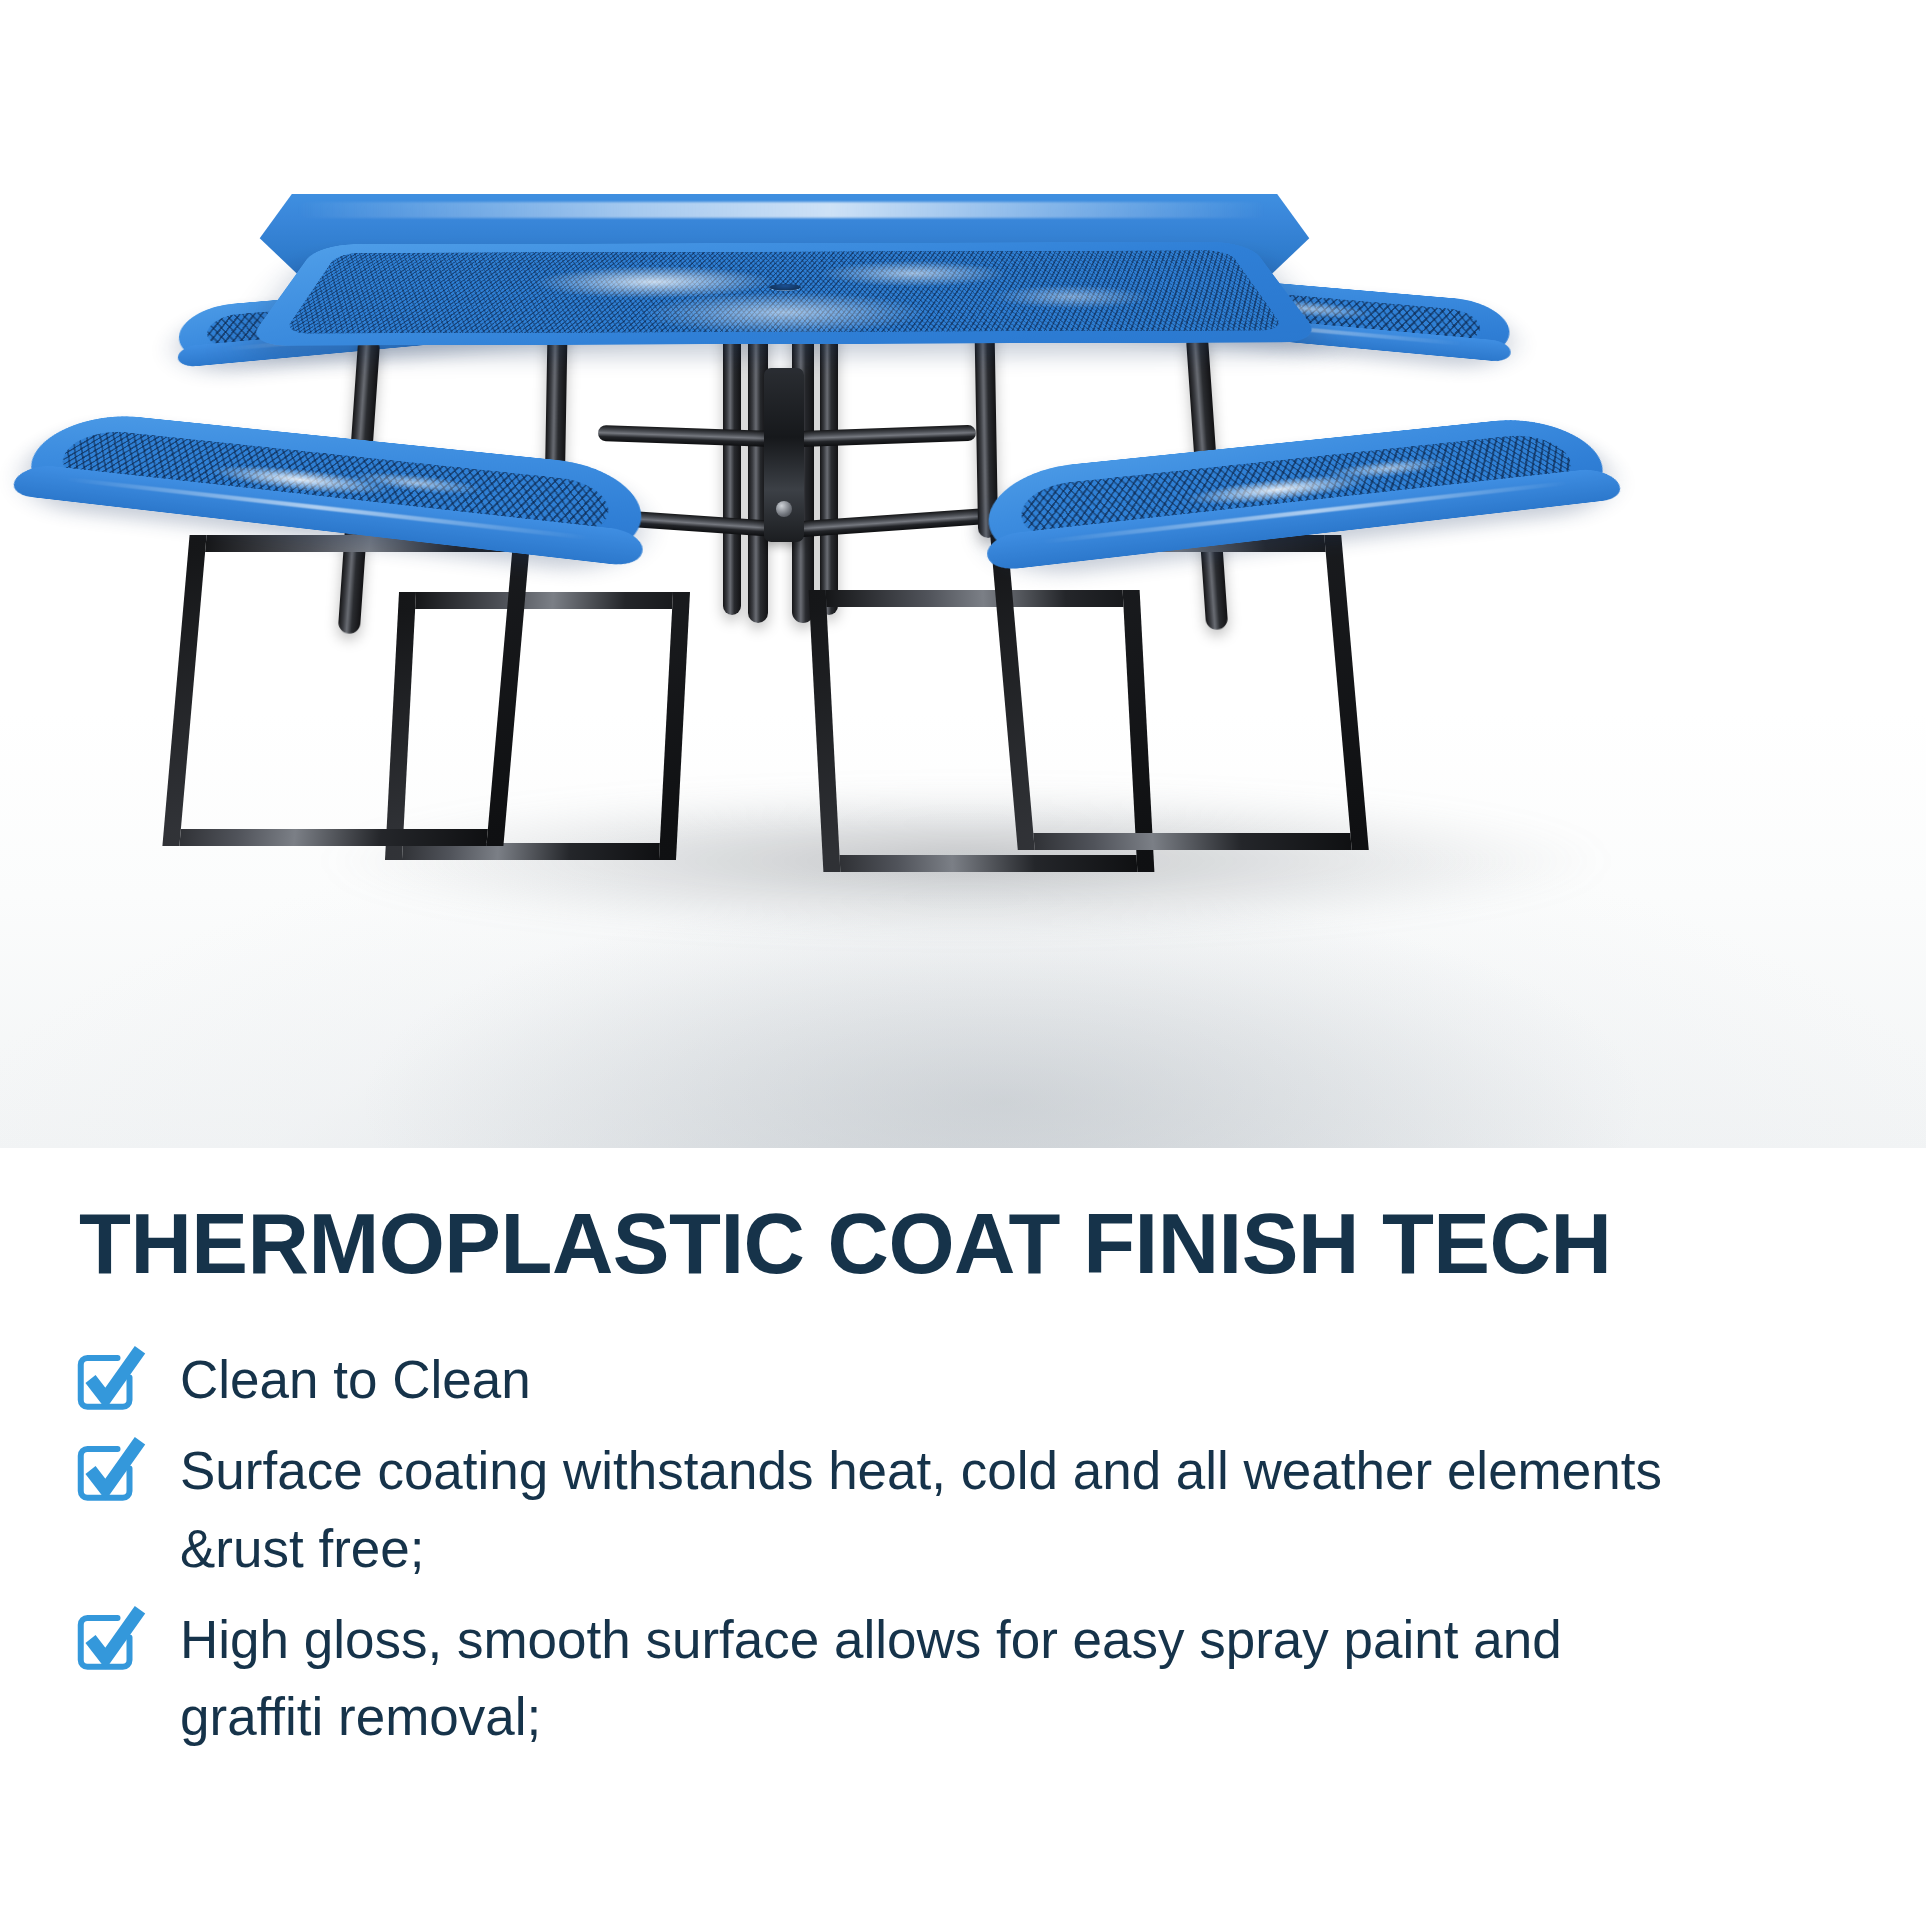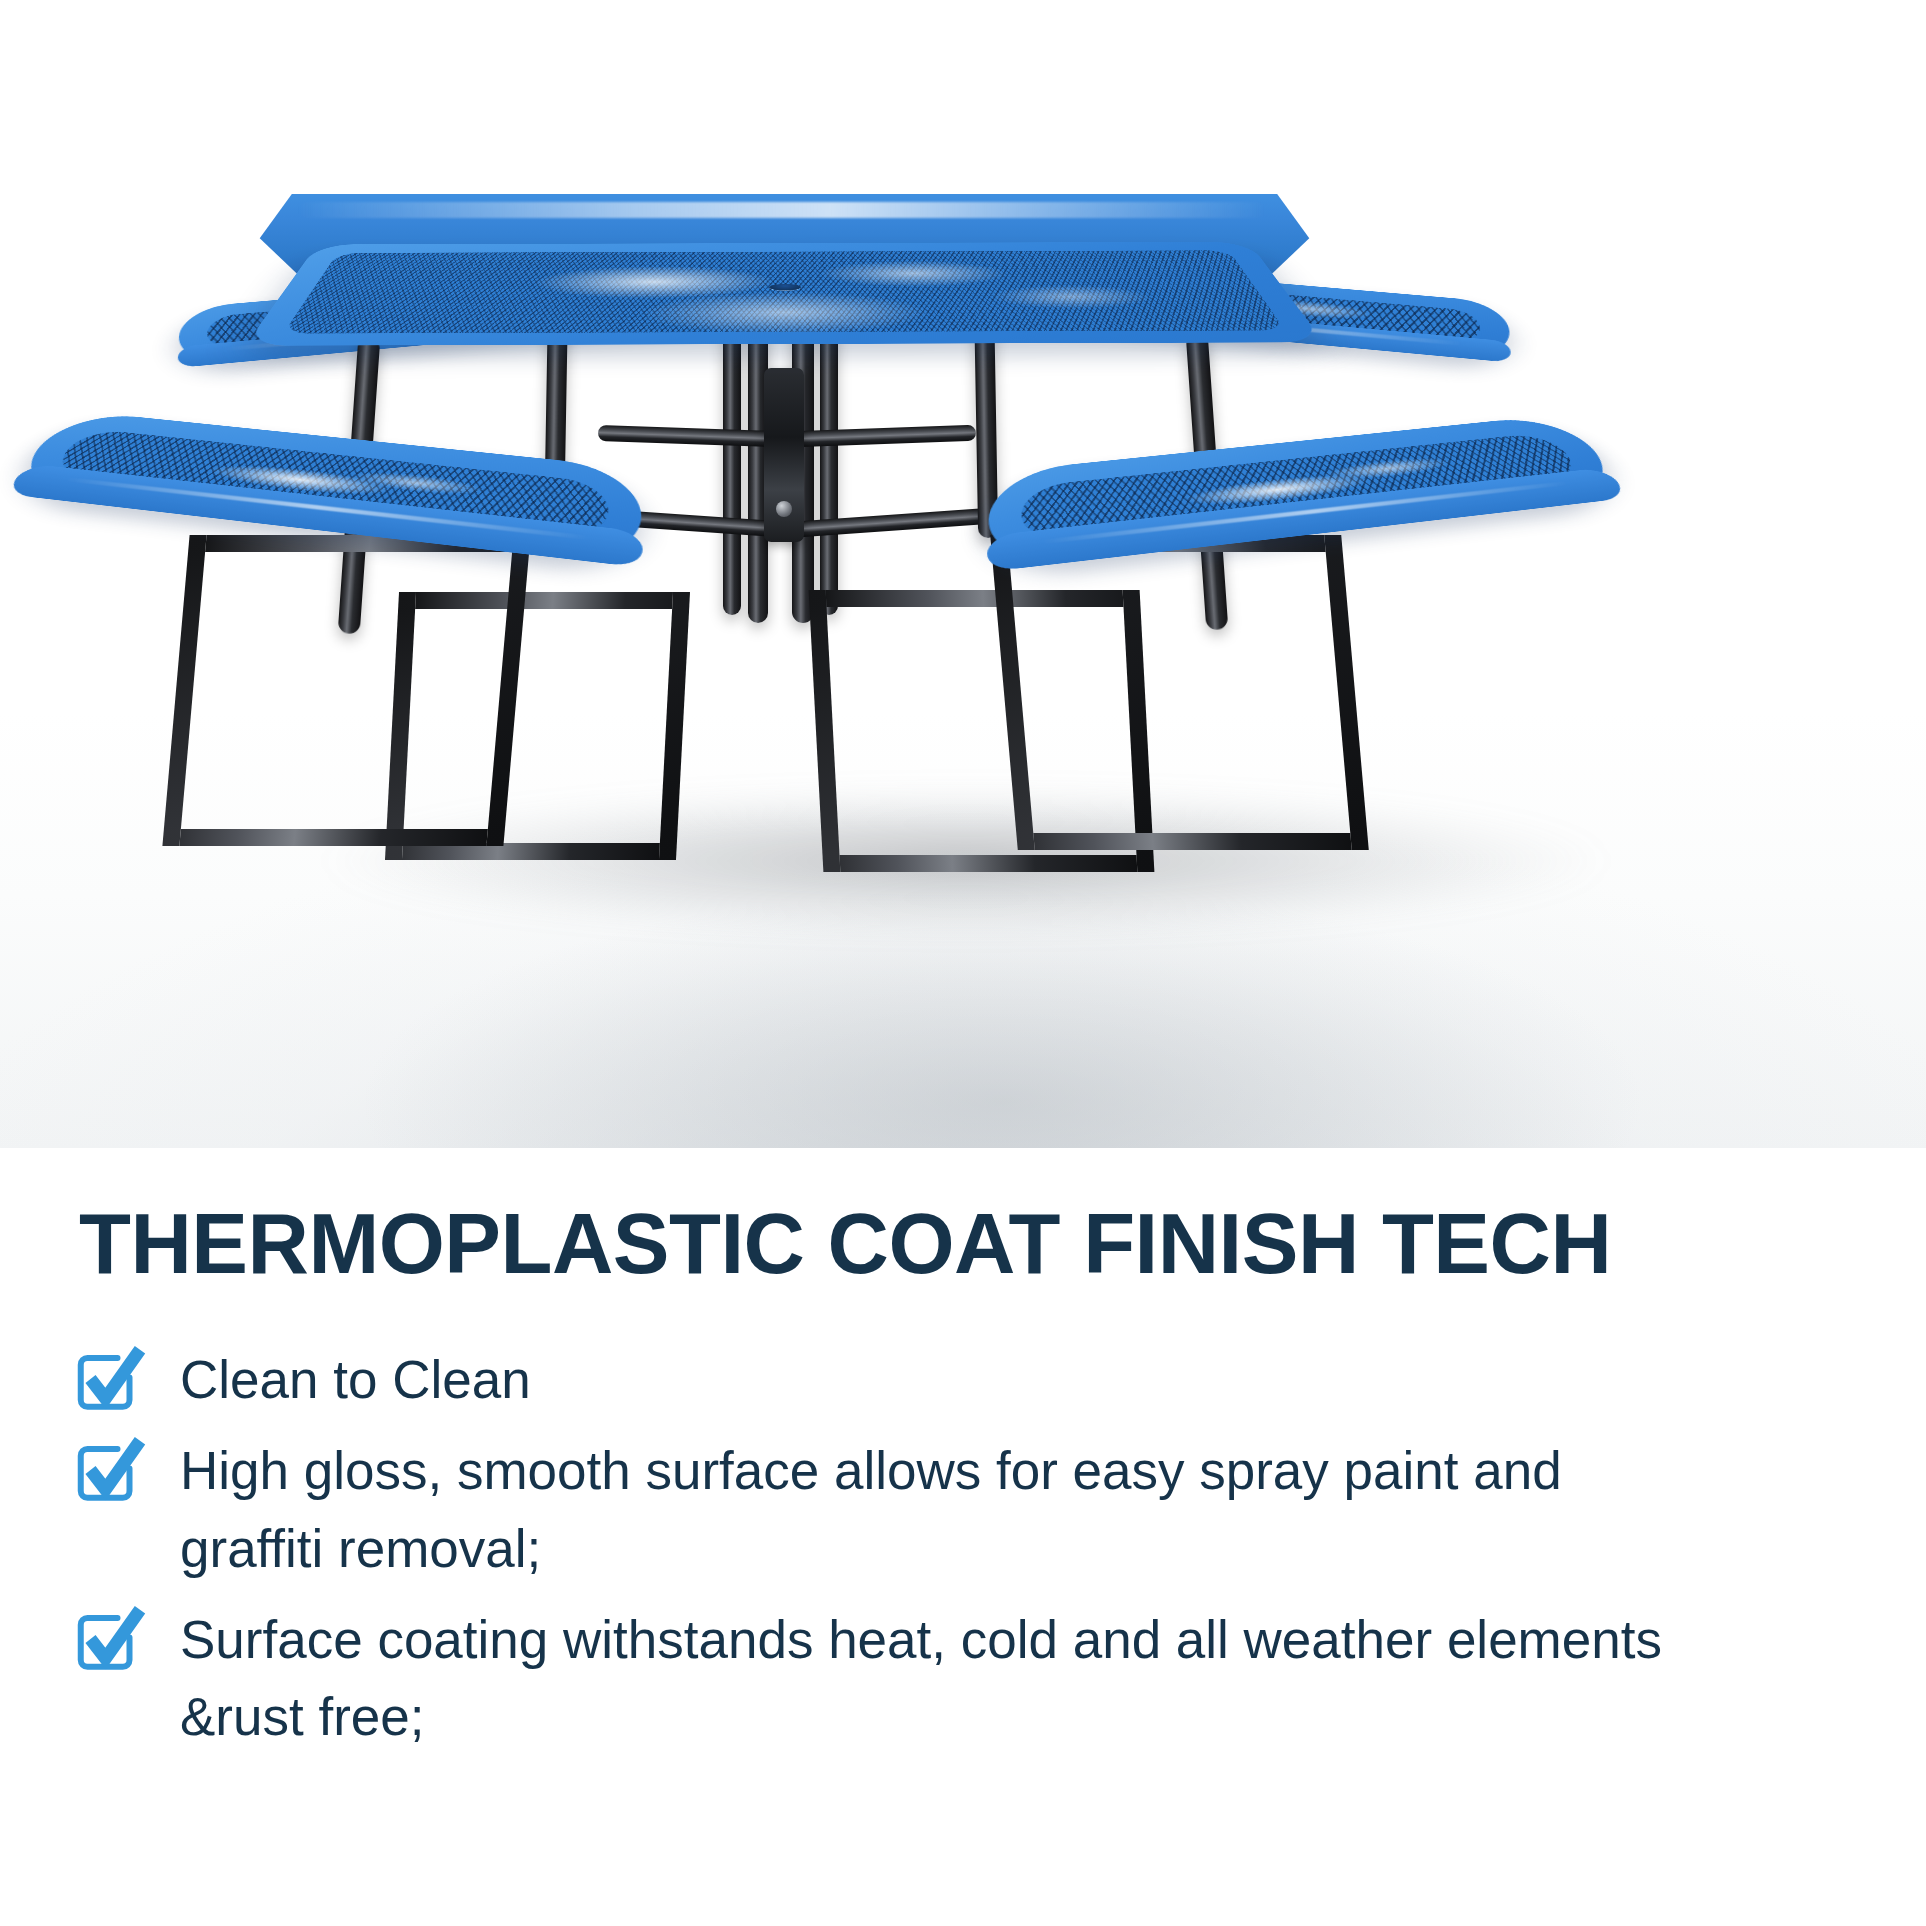--- a/index.html
+++ b/index.html
@@ -300,28 +300,28 @@
       <span class="feature-text">Clean to Clean</span>
     </li>
 
     <li class="feature">
       <span class="cb">
         <svg viewBox="0 0 100 100" aria-hidden="true">
           <path d="M78 46 V76 a9 9 0 0 1 -9 9 H22 a9 9 0 0 1 -9 -9 V29 a9 9 0 0 1 9 -9 H62" fill="none" stroke="#3498db" stroke-width="8" stroke-linecap="round"></path>
           <path d="M26 48 L46 74 L92 9" fill="none" stroke="#3498db" stroke-width="17" stroke-linecap="butt" stroke-linejoin="miter"></path>
         </svg>
       </span>
-      <span class="feature-text">High gloss, smooth surface allows for easy spray paint and graffiti removal;</span>
+      <span class="feature-text">Surface coating withstands heat, cold and all weather elements &amp;rust free;</span>
     </li>
 
     <li class="feature">
       <span class="cb">
         <svg viewBox="0 0 100 100" aria-hidden="true">
           <path d="M78 46 V76 a9 9 0 0 1 -9 9 H22 a9 9 0 0 1 -9 -9 V29 a9 9 0 0 1 9 -9 H62" fill="none" stroke="#3498db" stroke-width="8" stroke-linecap="round"></path>
           <path d="M26 48 L46 74 L92 9" fill="none" stroke="#3498db" stroke-width="17" stroke-linecap="butt" stroke-linejoin="miter"></path>
         </svg>
       </span>
-      <span class="feature-text">Surface coating withstands heat, cold and all weather elements &amp;rust free;</span>
+      <span class="feature-text">High gloss, smooth surface allows for easy spray paint and graffiti removal;</span>
     </li>
 
   </ul>
 </div>
 
 
 </body></html>

